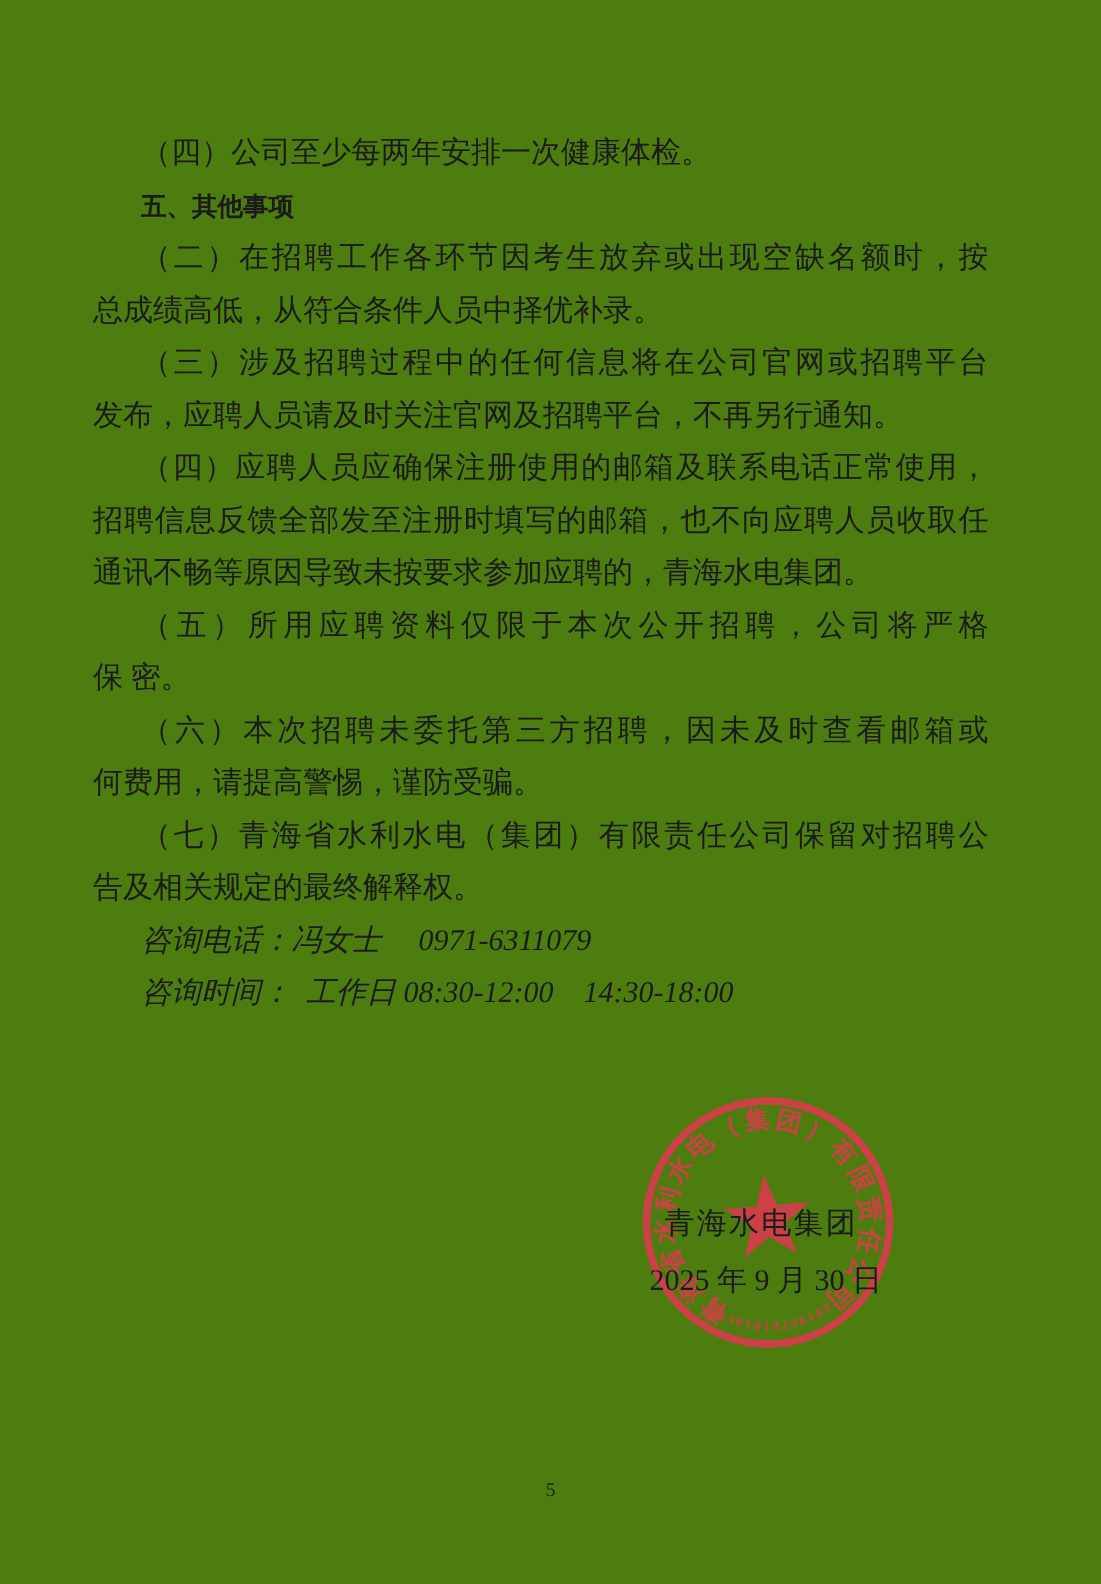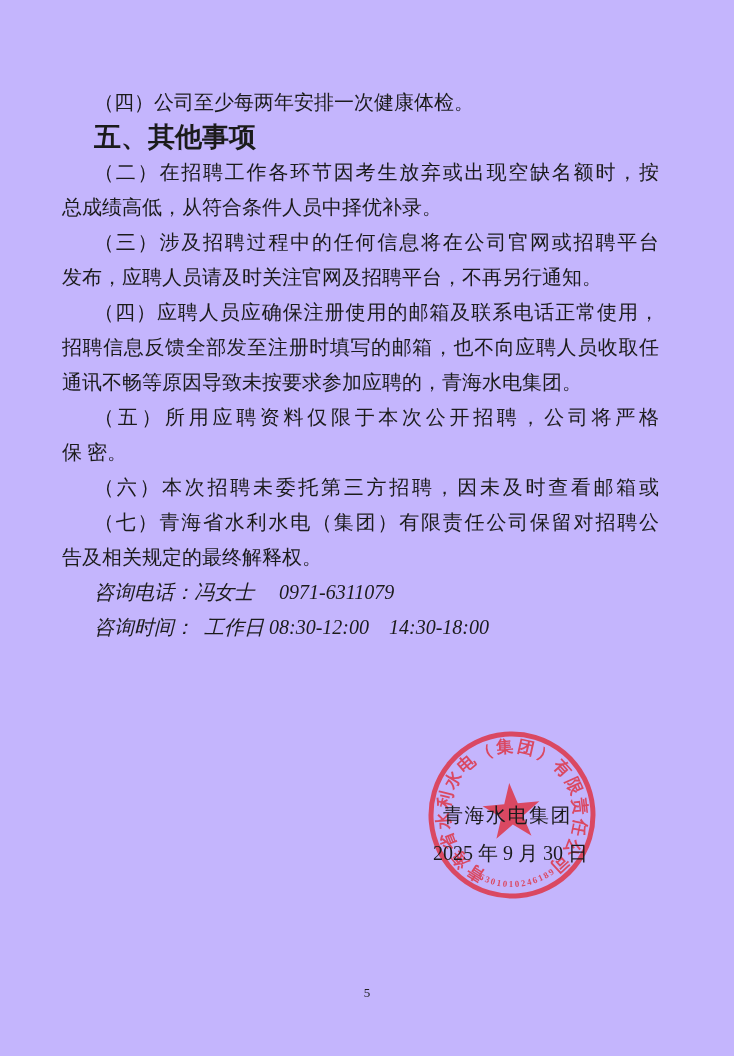--- a/index.html
+++ b/index.html
@@ -4,21 +4,21 @@
 <style>
   html, body {
     margin: 0;
     padding: 0;
     background: #ffffff;
   }
   .page {
     position: relative;
     width: 734px;
     height: 1056px;
-    background: #c4b5fd;
+    background: #4d7c0f;
     overflow: hidden;
     font-family: "Liberation Serif", "DejaVu Serif", serif;
     color: #1b1b1b;
   }
   .text-block {
     position: absolute;
     left: 62px;
     top: 85px;
     width: 597px;
   }
@@ -30,21 +30,21 @@
   }
   .indent { text-indent: 32px; }
   .full {
     text-align: justify;
     text-align-last: justify;
     text-justify: inter-character;
   }
   .heading {
     font-family: "Liberation Sans", "DejaVu Sans", sans-serif;
     font-weight: 700;
-    font-size: 27px;
+    font-size: 17px;
   }
   .contact { white-space: pre; font-style: italic; }
 
   .sig-company {
     position: absolute;
     left: 443px;
     top: 802px;
     font-size: 20px;
     letter-spacing: 1.5px;
     z-index: 3;
@@ -100,20 +100,21 @@
     <div class="line indent full">（二）在招聘工作各环节因考生放弃或出现空缺名额时，按</div>
     <div class="line">总成绩高低，从符合条件人员中择优补录。</div>
     <div class="line indent full">（三）涉及招聘过程中的任何信息将在公司官网或招聘平台</div>
     <div class="line">发布，应聘人员请及时关注官网及招聘平台，不再另行通知。</div>
     <div class="line indent full">（四）应聘人员应确保注册使用的邮箱及联系电话正常使用，</div>
     <div class="line full">招聘信息反馈全部发至注册时填写的邮箱，也不向应聘人员收取任</div>
     <div class="line">通讯不畅等原因导致未按要求参加应聘的，青海水电集团。</div>
     <div class="line indent full">（五）所用应聘资料仅限于本次公开招聘，公司将严格</div>
     <div class="line">保 密。</div>
     <div class="line indent full">（六）本次招聘未委托第三方招聘，因未及时查看邮箱或</div>
+    <div class="line">何费用，请提高警惕，谨防受骗。</div>
     <div class="line indent full">（七）青海省水利水电（集团）有限责任公司保留对招聘公</div>
     <div class="line">告及相关规定的最终解释权。</div>
     <div class="line indent contact">咨询电话：冯女士     0971-6311079</div>
     <div class="line indent contact">咨询时间：  工作日 08:30-12:00    14:30-18:00</div>
   </div>
 
   <div class="sig-company">青海水电集团</div>
   <div class="sig-date">2025 年 9 月 30 日</div>
 
   <svg class="seal-svg" viewBox="0 0 185 185" xmlns="http://www.w3.org/2000/svg">

